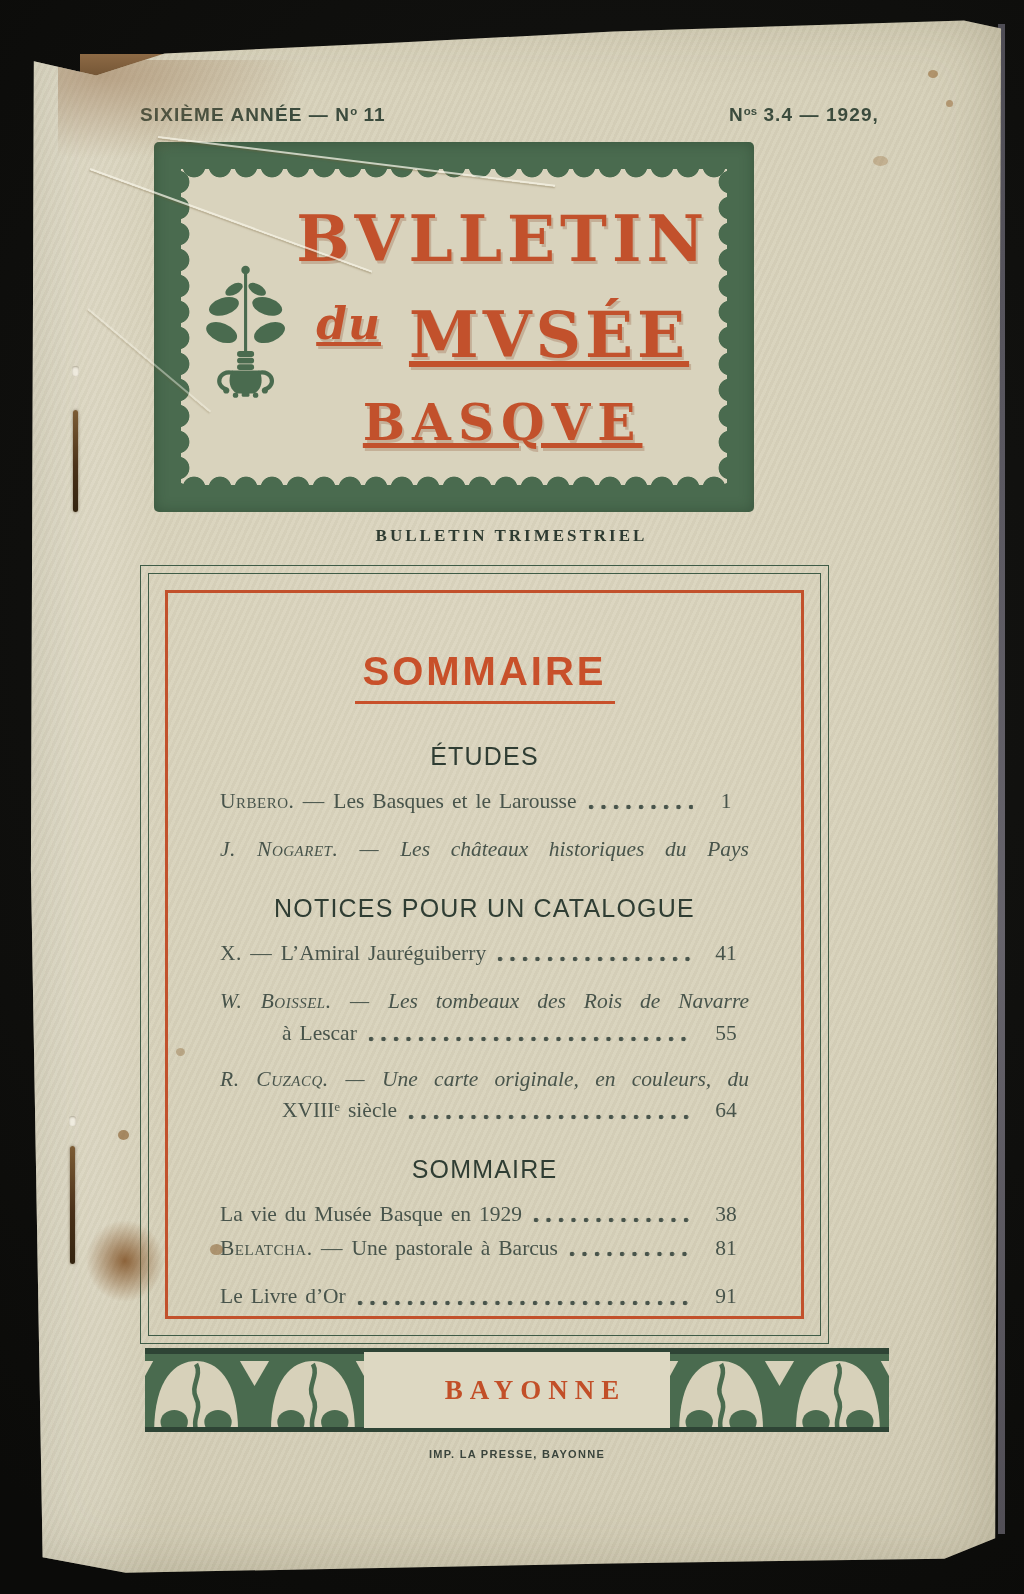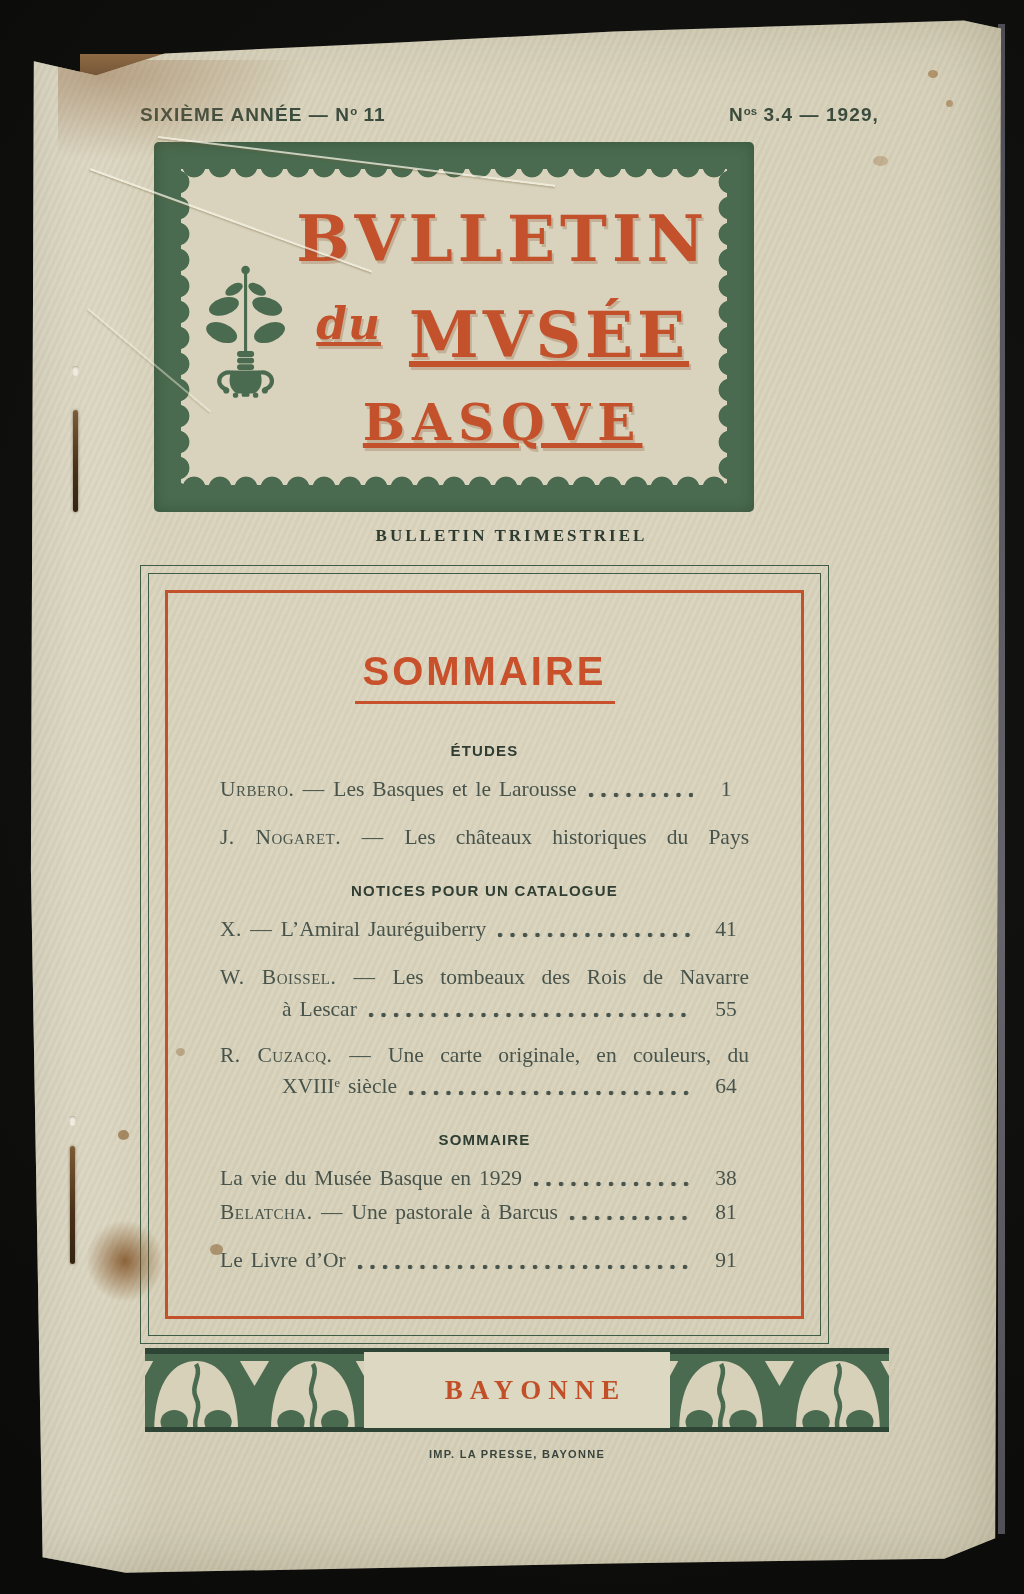--- a/index.html
+++ b/index.html
@@ -66,26 +66,26 @@
                border:1.5px solid #3f5c47; }
   .toc-mid { position:absolute; inset:7px; border:1.5px solid #3f5c47; }
   .toc-orange { position:absolute; inset:16px; border:3.5px solid #c2512c; }
   .toc-content { position:absolute; inset:0; padding:30px 52px 0 52px;
                  font-family:"Liberation Serif","DejaVu Serif", serif;
                  font-size:21.5px; color:#48544b; }
   .toc-title-wrap { text-align:center; margin-top:26px; }
   .toc-title { display:inline-block; font-family:"Liberation Sans", sans-serif; font-weight:700;
                font-size:40px; letter-spacing:3px; color:#c8502a;
                border-bottom:3.5px solid #c8502a; padding:0 8px 7px; }
-  .toc-heading { text-align:center; font-family:"Liberation Sans", sans-serif; font-weight:700;
-                 font-size:15px; letter-spacing:1.2px; color:#2f3d33; margin:30px 0 16px; }
+  .toc-heading { text-align:center; font-family:"Liberation Sans", sans-serif; font-weight:400;
+                 font-size:25px; letter-spacing:1.2px; color:#2f3d33; margin:30px 0 16px; }
   .toc-heading.first { margin-top:38px; }
   .row { display:flex; align-items:baseline; word-spacing:.12em; line-height:1.32; }
   .row .t .sc { font-variant:small-caps; letter-spacing:.5px; }
-  .row.l1 .t { flex:1; text-align:justify; text-align-last:justify; }
+  .row.l1 .t { flex:1; text-align:justify; text-align-last:justify;font-style:italic; }
   .row.l2 { padding-left:62px; }
   .dots { flex:1; align-self:stretch; margin:0 10px 0 9px; background-repeat:repeat-x;
           background-size:12.5px 100%;
           background-image:radial-gradient(circle at 5px calc(100% - 8px), #48544b 2px, rgba(72,84,75,0) 2.6px); }
   .pg { width:46px; text-align:center; flex:none; }
   .mt3x { margin-top:3px; } .mt6x { margin-top:6px; } .mt14x { margin-top:14px; }
   .mt18x { margin-top:18px; } .mt20x { margin-top:20px; }
 
   
   .band { position:absolute; left:117px; top:1340px; width:744px; height:84px; display:flex; }

